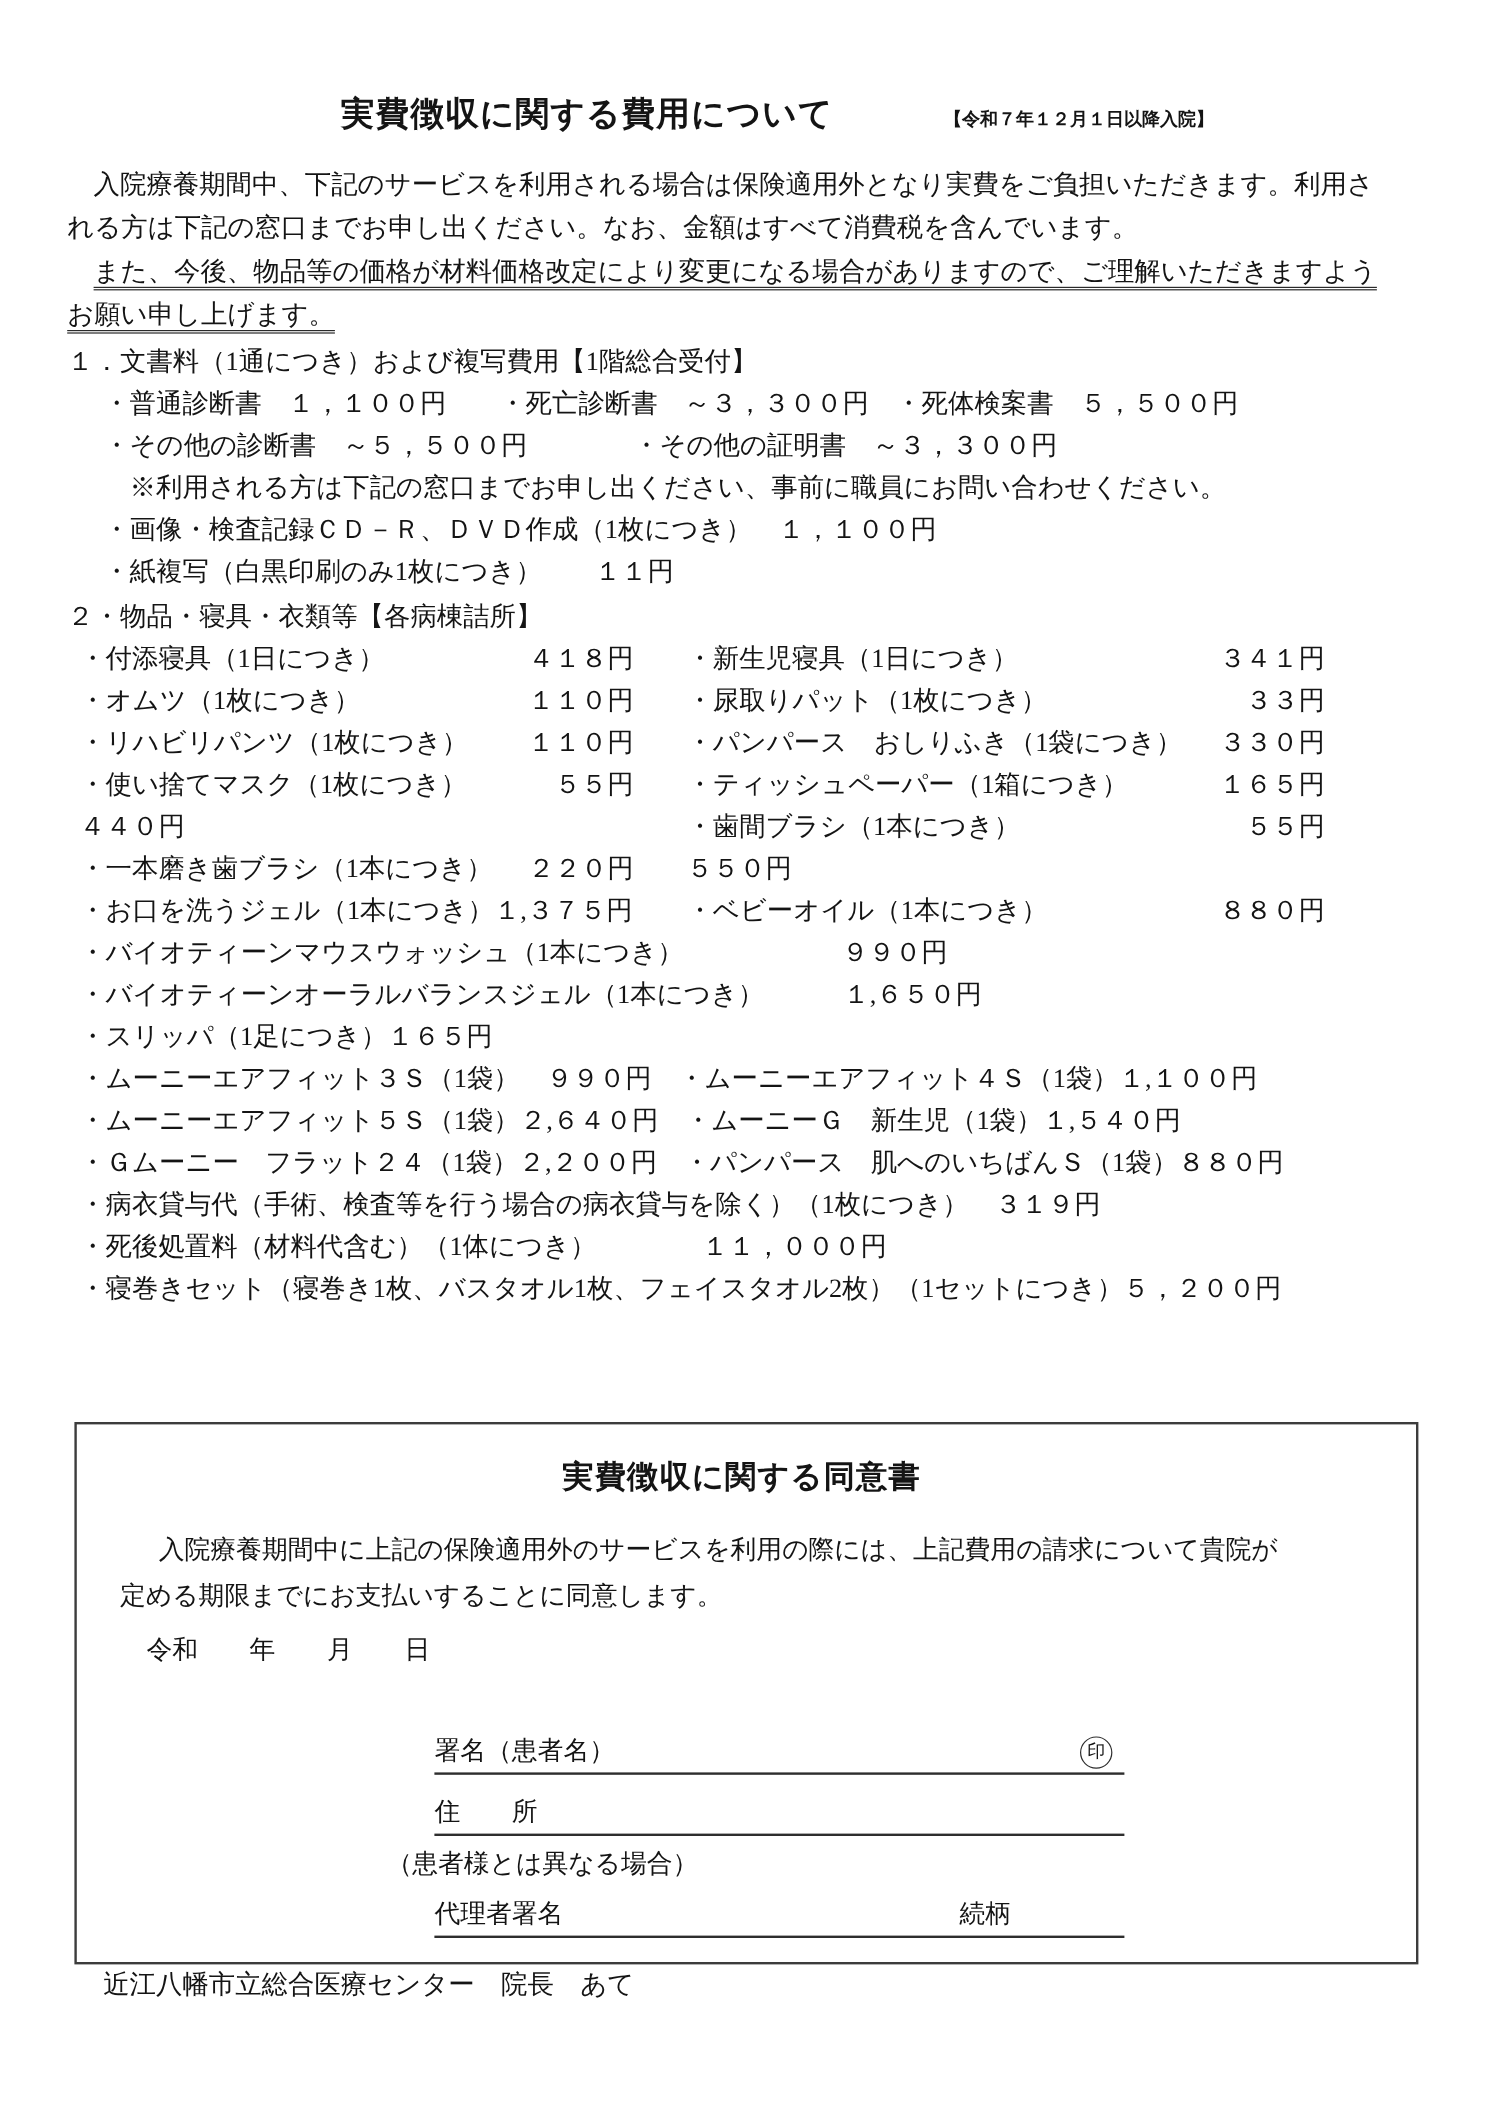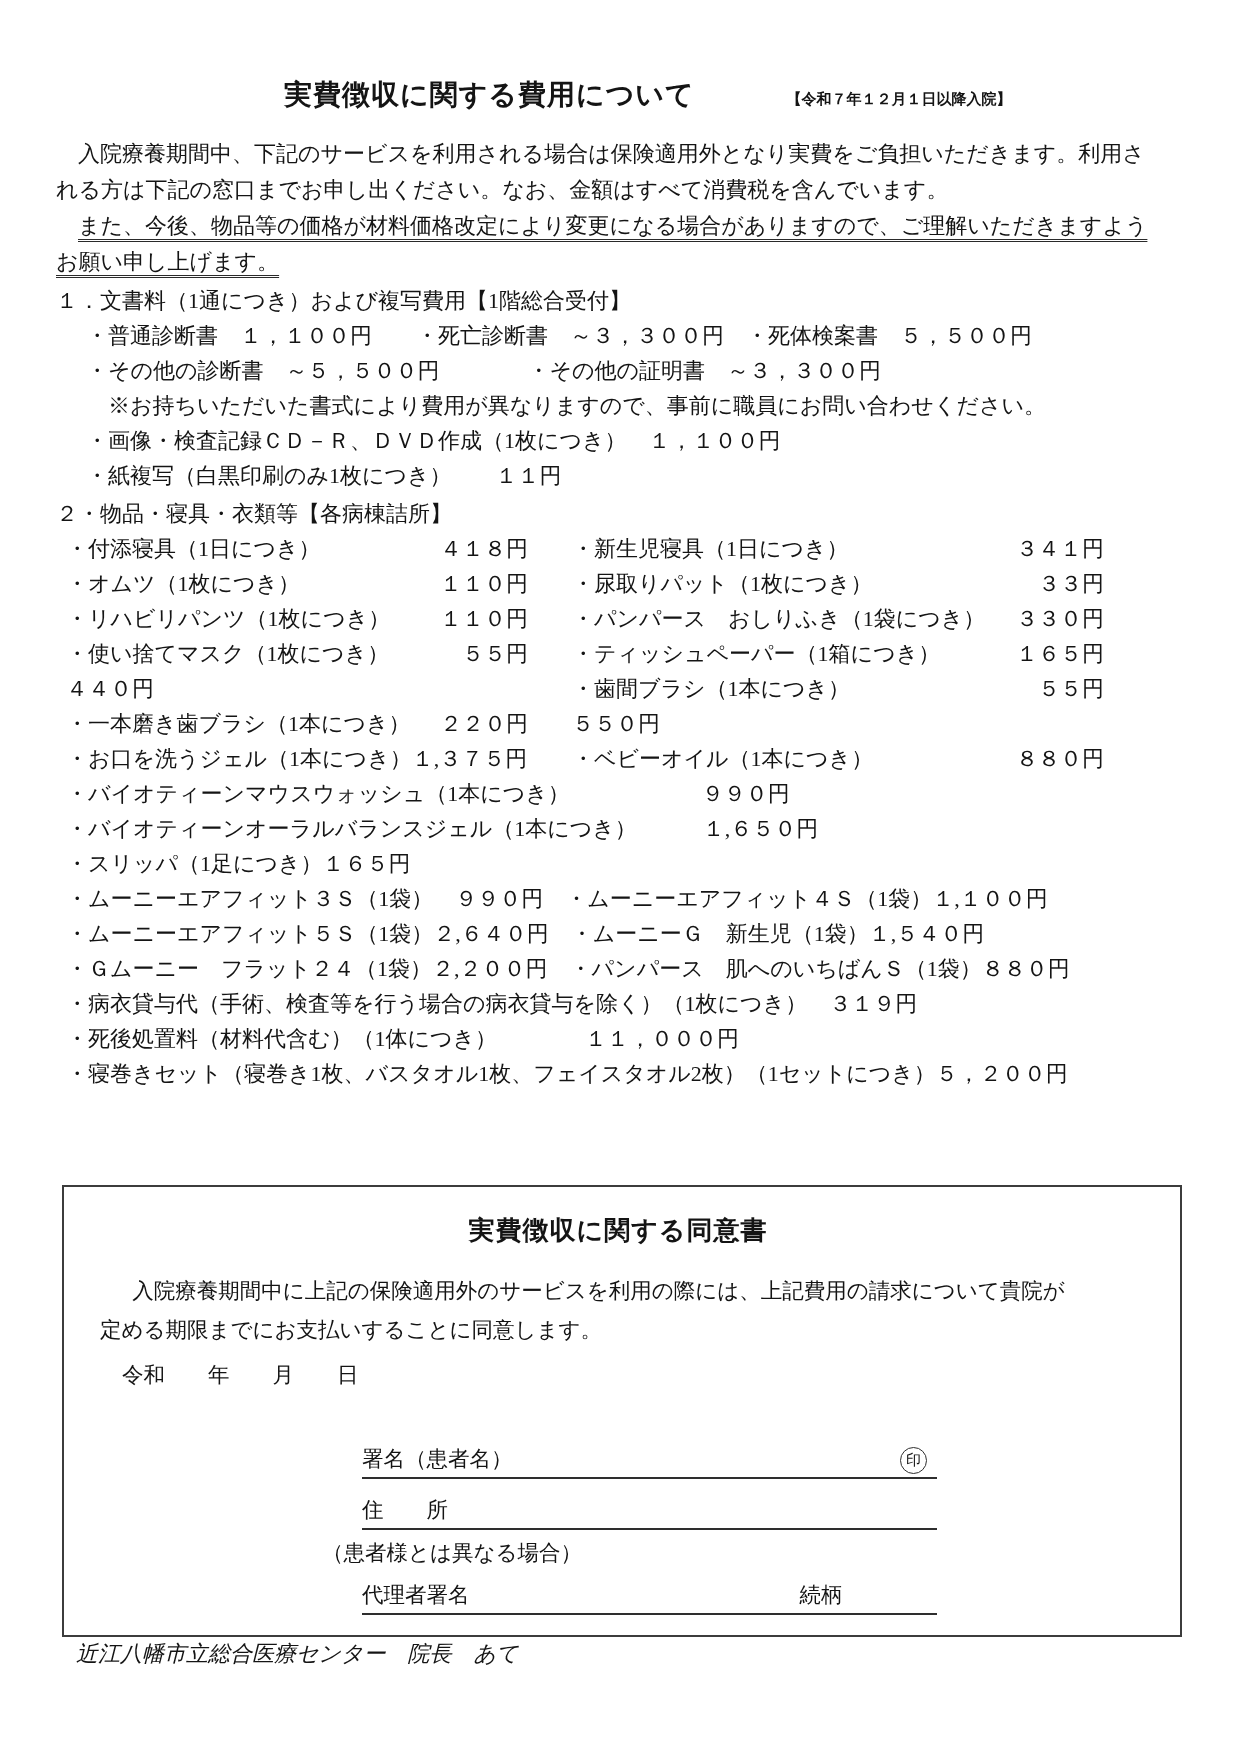--- a/index.html
+++ b/index.html
@@ -70,40 +70,40 @@
   .sign-row.proxy{margin-top:12px;}
   .seal{
     margin-left:auto;margin-right:10px;
     box-sizing:border-box;width:27px;height:27px;
     border:1.5px solid #2e2e2e;border-radius:50%;
     display:inline-flex;align-items:center;justify-content:center;
     font-size:15px;line-height:1;
   }
   .relation{margin-left:330px;}
   .note{font-size:21.5px;line-height:30px;margin:8px 0 0 248px;white-space:pre;}
-  .addressee{font-size:22px;line-height:30px;margin:24px 0 0 2px;white-space:pre;font-style:italic;}
+  .addressee{font-size:22px;line-height:30px;margin:24px 0 0 12px;white-space:pre;}
 </style>
 </head>
 <body>
 
 <div class="page">
 
   <div class="header">
     <h1 class="title">実費徴収に関する費用について</h1>
     <div class="effective">【令和７年１２月１日以降入院】</div>
   </div>
 
   <p class="intro">入院療養期間中、下記のサービスを利用される場合は保険適用外となり実費をご負担いただきます。利用される方は下記の窓口までお申し出ください。なお、金額はすべて消費税を含んでいます。</p>
   <p class="intro no-gap"><span class="dbl">また、今後、物品等の価格が材料価格改定により変更になる場合がありますので、ご理解いただきますようお願い申し上げます。</span></p>
 
   <div class="sec-heading">１．文書料（1通につき）および複写費用【1階総合受付】</div>
   <div id="s1-lines">
       <div class="s1-line">・普通診断書　１，１００円　　・死亡診断書　～３，３００円　・死体検案書　５，５００円</div>
       <div class="s1-line">・その他の診断書　～５，５００円　　　　・その他の証明書　～３，３００円</div>
-      <div class="s1-line">　※お持ちいただいた書式により費用が異なりますので、事前に職員にお問い合わせください。</div>
+      <div class="s1-line">　※利用される方は下記の窓口までお申し出ください、事前に職員にお問い合わせください。</div>
       <div class="s1-line">・画像・検査記録ＣＤ－Ｒ、ＤＶＤ作成（1枚につき）　１，１００円</div>
       <div class="s1-line">・紙複写（白黒印刷のみ1枚につき）　　１１円</div>
     </div>
 
   <div class="sec-heading">２・物品・寝具・衣類等【各病棟詰所】</div>
   <div id="s2-rows">
       <div class="item-row"><div class="cell left priced"><span>・付添寝具（1日につき）</span><span>４１８円</span></div><div class="cell right priced"><span>・新生児寝具（1日につき）</span><span>３４１円</span></div></div>
       <div class="item-row"><div class="cell left priced"><span>・オムツ（1枚につき）</span><span>１１０円</span></div><div class="cell right priced"><span>・尿取りパット（1枚につき）</span><span>３３円</span></div></div>
       <div class="item-row"><div class="cell left priced"><span>・リハビリパンツ（1枚につき）</span><span>１１０円</span></div><div class="cell right priced"><span>・パンパース　おしりふき（1袋につき）</span><span>３３０円</span></div></div>
       <div class="item-row"><div class="cell left priced"><span>・使い捨てマスク（1枚につき）</span><span>５５円</span></div><div class="cell right priced"><span>・ティッシュペーパー（1箱につき）</span><span>１６５円</span></div></div>

